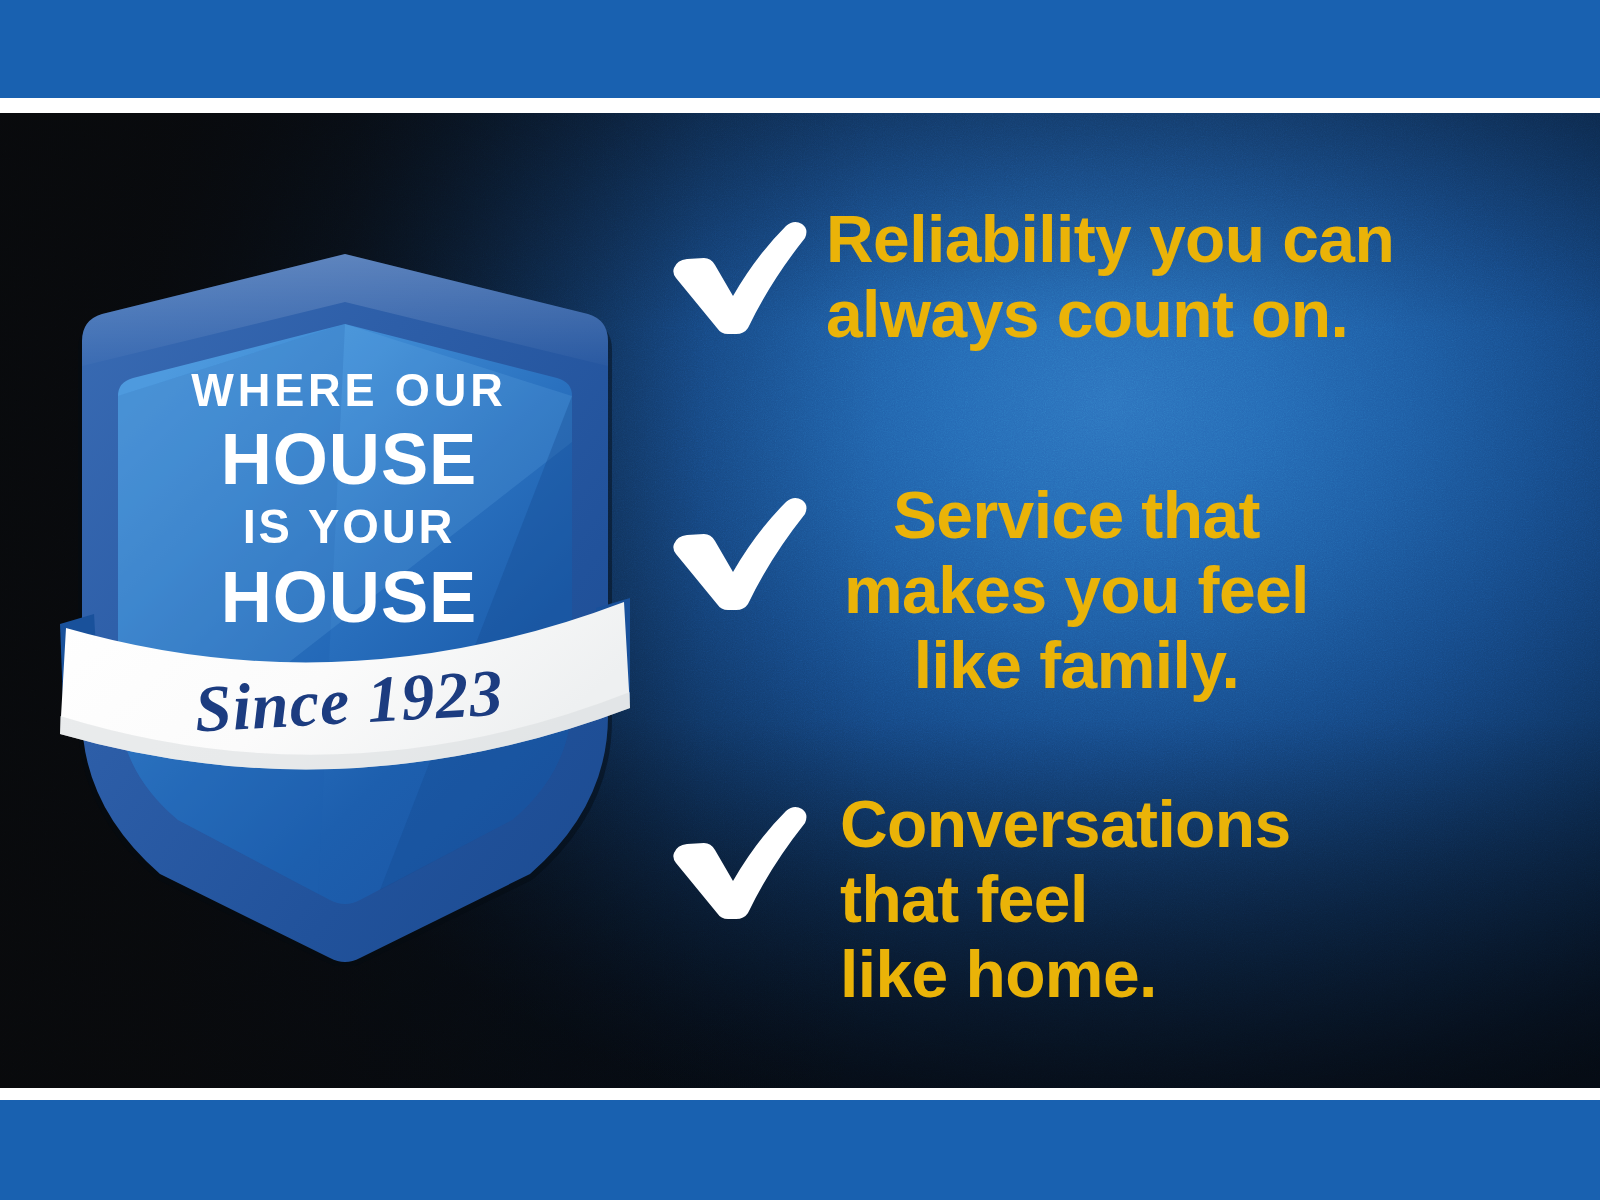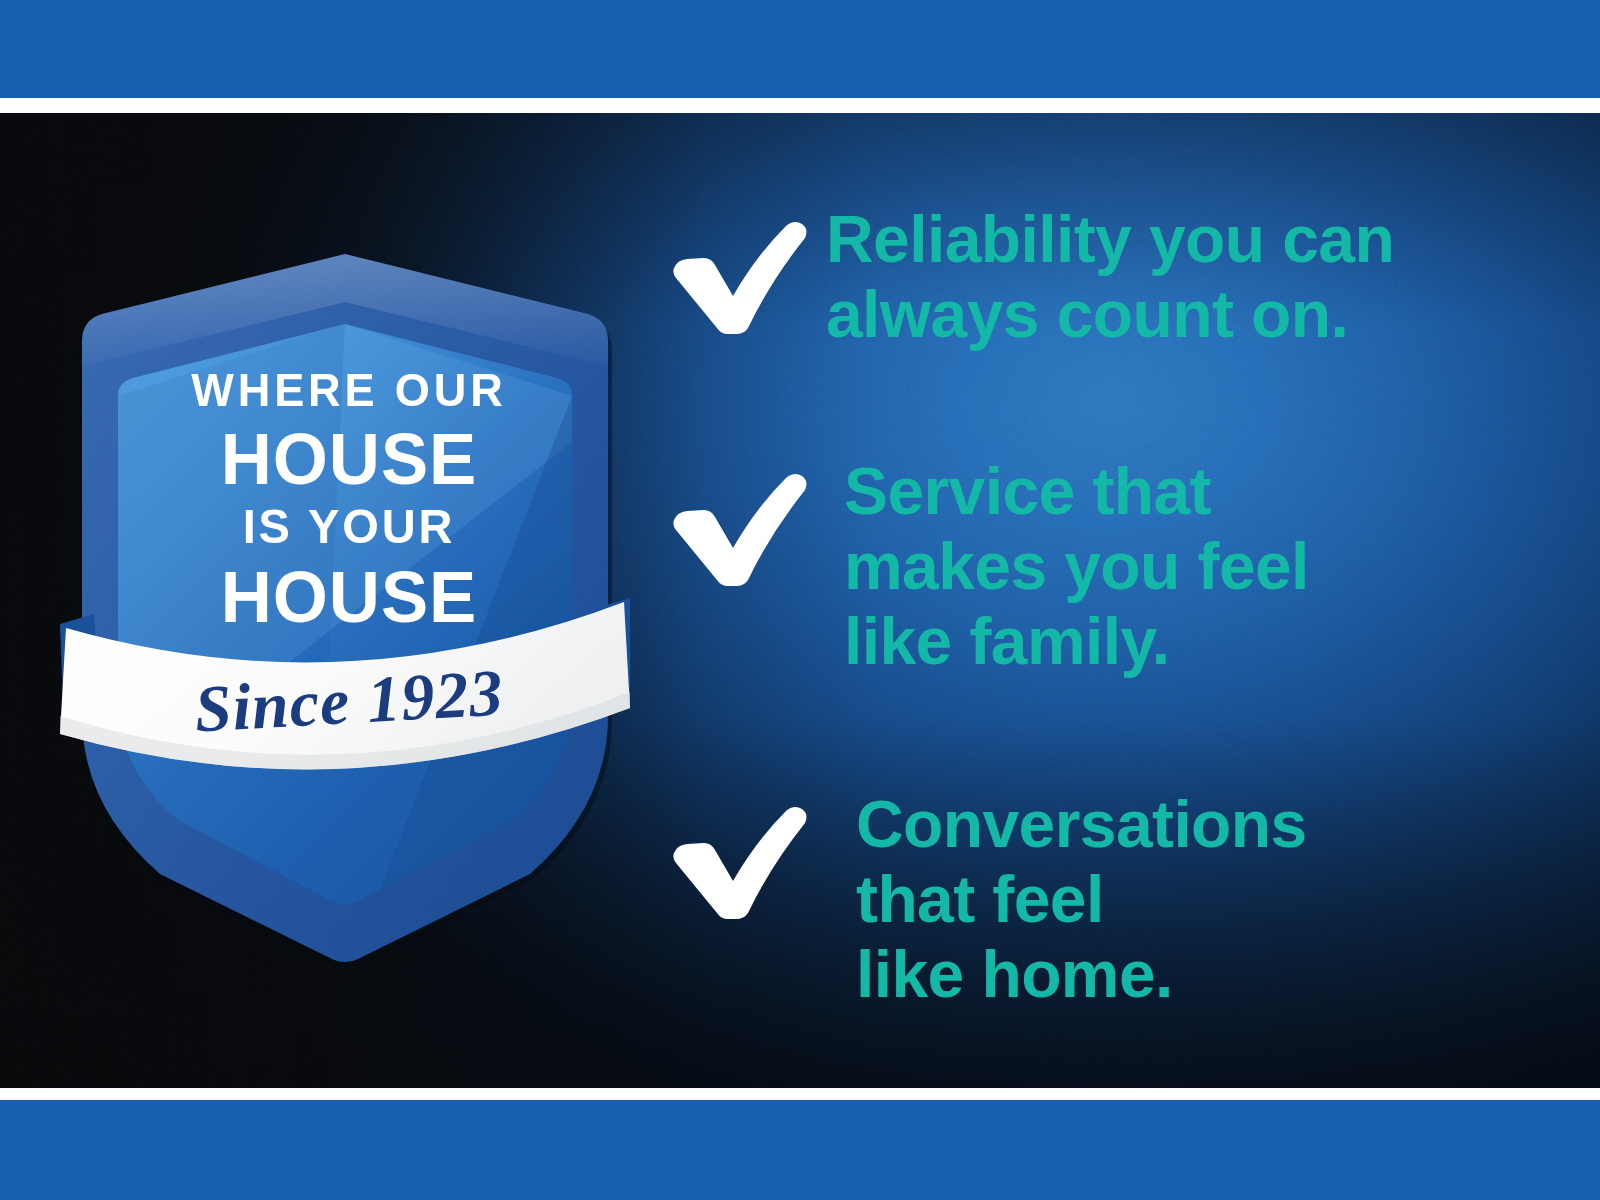--- a/index.html
+++ b/index.html
@@ -153,43 +153,43 @@
     width: 860px;
   }
   .benefit {
     position: absolute;
     left: 0;
     width: 860px;
     display: flex;
     align-items: flex-start;
   }
   .b1 { top: 0px;   }
-  .b2 { top: 252px; }
+  .b2 { top: 276px; text-align: center; }
   .b3 { top: 585px; }
 
   .check {
     flex: 0 0 auto;
     width: 150px;
     padding-top: 8px;
   }
   .check svg { display: block; width: 142px; height: 118px; }
 
   .benefit-text {
-    color: #14b8a6;
+    color: #eab308;
     font-family: "Liberation Sans", sans-serif;
     font-weight: 700;
     font-size: 66px;
     line-height: 1.14;
     letter-spacing: -0.6px;
     white-space: pre-line;
     margin-top: -6px;
   }
   .b1 .benefit-text { margin-left: 6px; }
   .b2 .benefit-text { margin-left: 24px; }
-  .b3 .benefit-text { margin-left: 36px; }
+  .b3 .benefit-text { margin-left: 20px; }
 </style>
 </head>
 <body>
 
 <div id="poster">
 
   <div class="band band-top"></div>
   <div class="band-gap gap-top"></div>
 
   <div class="stage">

